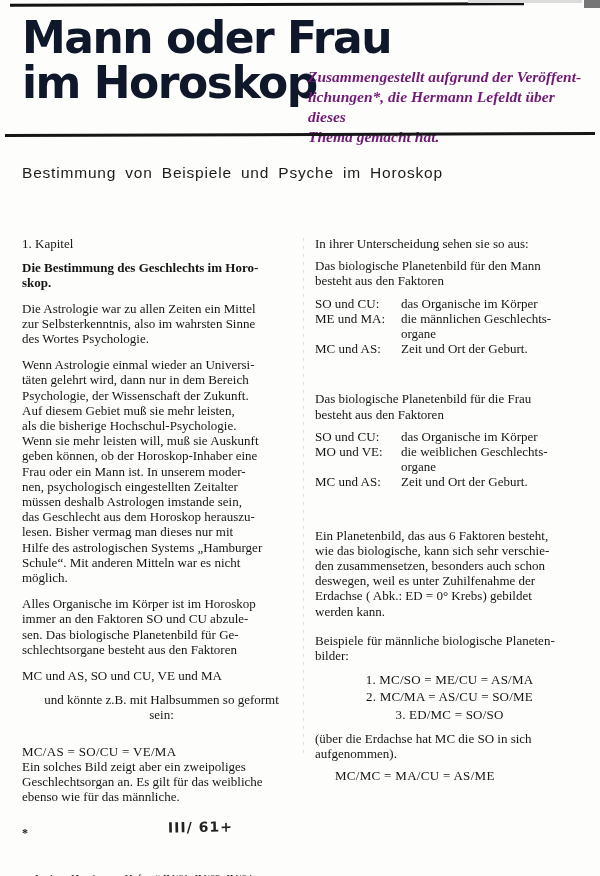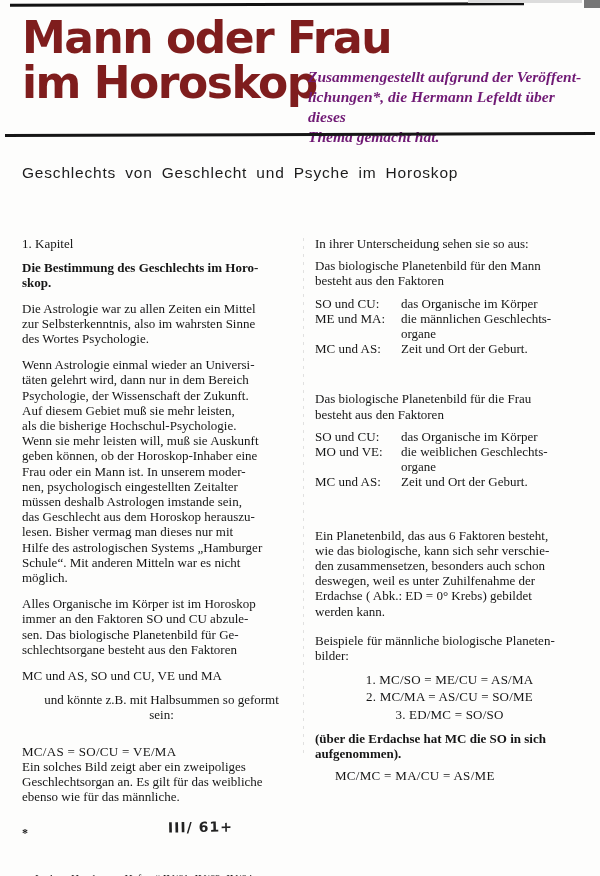--- a/index.html
+++ b/index.html
@@ -14,21 +14,21 @@
   .corner-strip { position:absolute; left:468px; top:0; width:114px; height:3px; background:#dcdcdc; }
   .corner-block { position:absolute; left:584px; top:0; width:16px; height:8px; background:#767676; }
   .main-rule { position:absolute; left:5px; top:133px; width:590px; height:3px; background:#161616; transform:rotate(-0.18deg); }
   .col-divider { position:absolute; left:303px; top:238px; width:1px; height:520px;
     background:repeating-linear-gradient(to bottom, #c9c9c9 0 3px, transparent 3px 8px); opacity:.55; }
 
   
   .masthead-title {
     position:absolute; left:22px; top:16px;
     font-family:"DejaVu Sans", sans-serif; font-weight:bold;
-    font-size:44px; line-height:1.02; letter-spacing:-1.5px; color:#7f1d1d;
+    font-size:44px; line-height:1.02; letter-spacing:-1.5px; color:#0f172a;
   }
   .masthead-subtitle {
     position:absolute; left:308px; top:67px; width:284px;
     font-family:"Liberation Serif", serif; font-style:italic; font-weight:bold;
     font-size:15.5px; line-height:1.3; white-space:pre-line; color:#701a75;
   }
   .section-header {
     position:absolute; left:22px; top:164px;
     font-family:"Liberation Sans", sans-serif; font-size:15.5px;
     letter-spacing:0.8px; word-spacing:4px; color:#1c1c1c;
@@ -65,21 +65,21 @@
   .def-block { margin-bottom:0; }
   .def-block.mann { margin-bottom:35px; }
   .def-block.frau { margin-bottom:38px; }
   .def-row { display:flex; }
   .def-term { flex:none; width:86px; }
   .def-text { flex:1; white-space:pre-line; }
   .rc-para { margin-bottom:14px; }
   .beispiele-lead { margin-bottom:9px; }
   .examples { margin-bottom:9px;text-align:center; }
   .example-line { margin-bottom:2px; letter-spacing:0.2px; }
-  .erdachse-note { margin-bottom:7px;font-weight:bold; }
+  .erdachse-note { margin-bottom:7px; }
   .final-formula { padding-left:20px; letter-spacing:0.3px; }
 </style>
 </head>
 <body>
 
 <div id="page">
 
   <div class="top-rule"></div>
   <div class="corner-strip"></div>
   <div class="corner-block"></div>
@@ -88,21 +88,21 @@
     <div>Mann oder Frau</div>
     <div>im Horoskop</div>
   </div>
 
   <div class="masthead-subtitle">Zusammengestellt aufgrund der Veröffent-
 lichungen*, die Hermann Lefeldt über dieses
 Thema gemacht hat.</div>
 
   <div class="main-rule"></div>
 
-  <div class="section-header">Geschlechts von Geschlecht und Psyche im Horoskop</div>
+  <div class="section-header">Bestimmung von Beispiele und Psyche im Horoskop</div>
 
   <div class="col-divider"></div>
 
   <div class="columns">
 
     <div class="col-left body">
       <div class="chapter-label">1. Kapitel</div>
       <div class="col-heading ml">Die Bestimmung des Geschlechts im Horo-
 skop.</div>
       <div class="para ml">Die Astrologie war zu allen Zeiten ein Mittel

